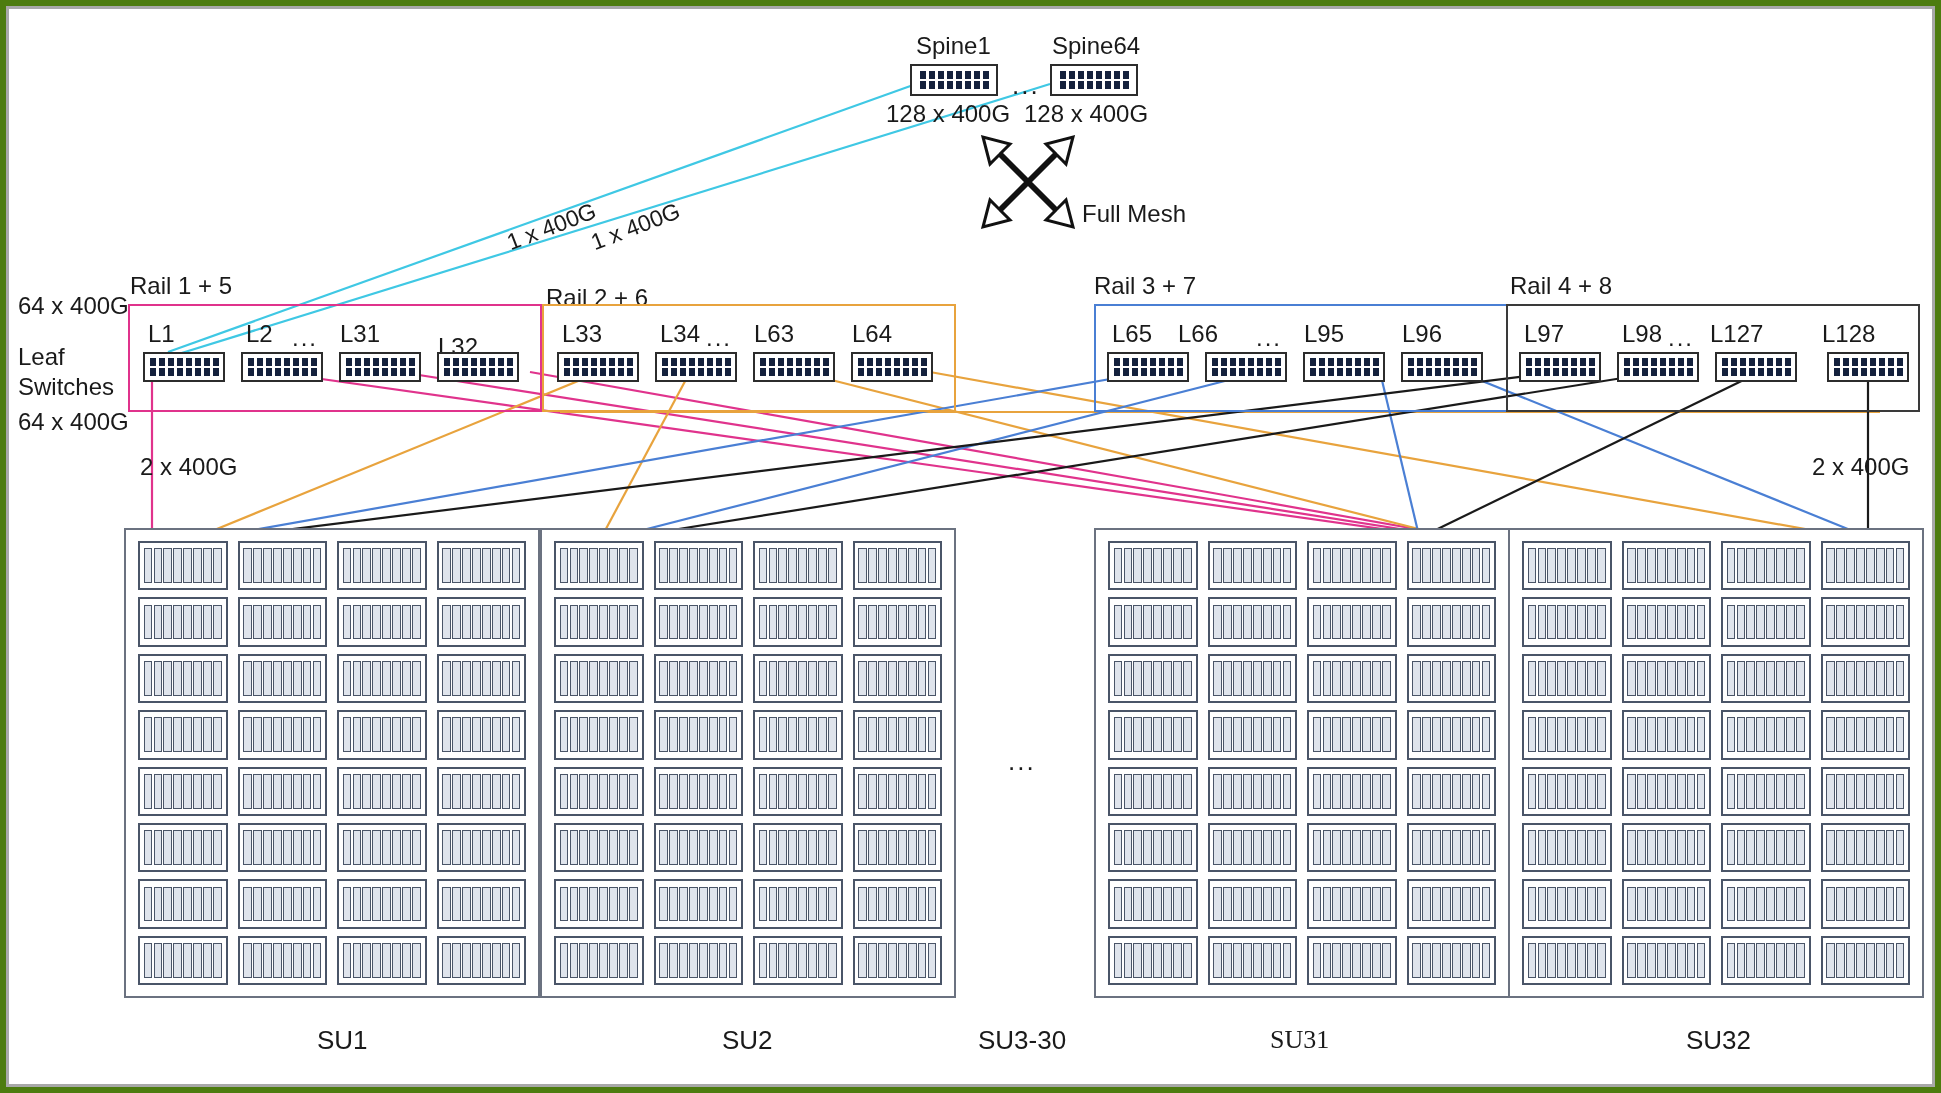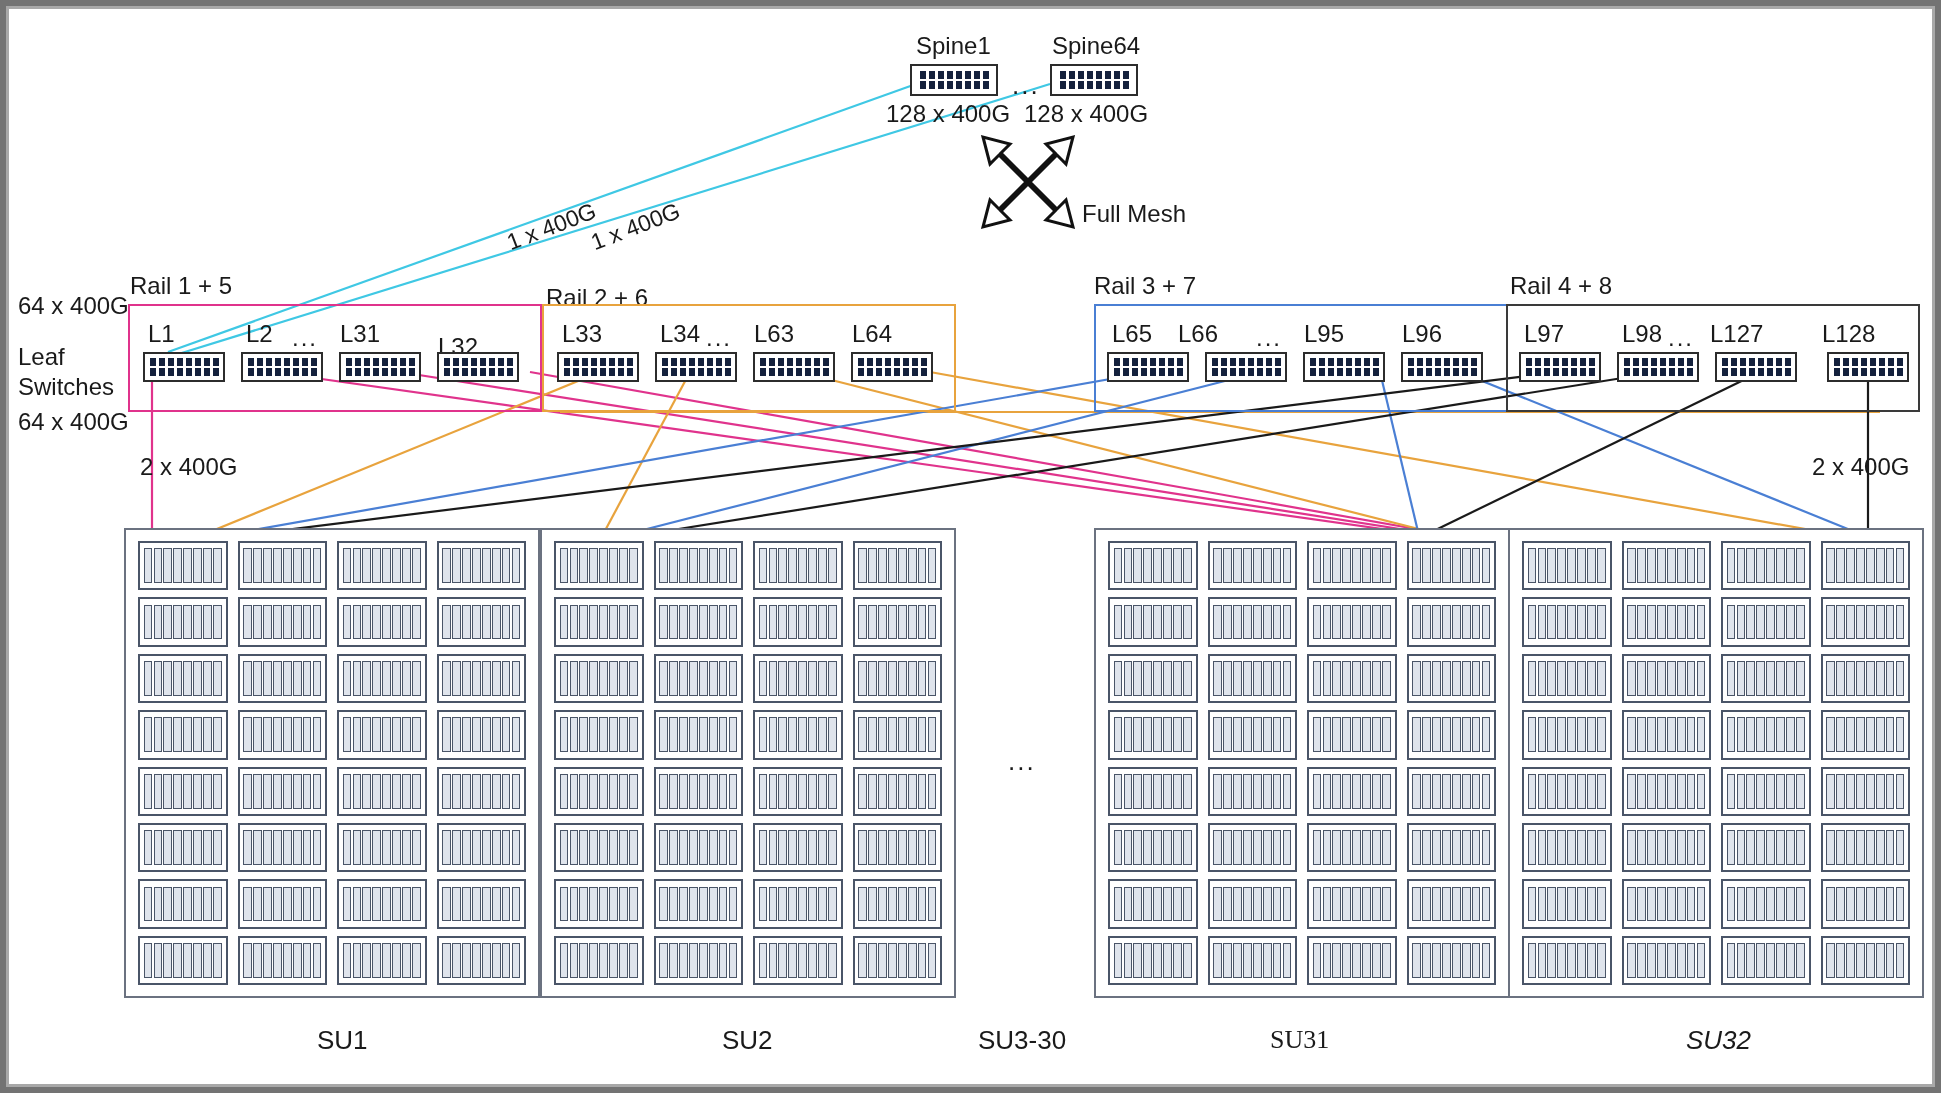--- a/index.html
+++ b/index.html
@@ -5,21 +5,21 @@
   * { box-sizing: border-box; }
   html, body {
     margin: 0; padding: 0;
     background: #ffffff;
     font-family: "Liberation Sans", sans-serif;
   }
   #canvas {
     position: relative;
     width: 1941px;
     height: 1093px;
-    background: #737373;
+    background: #4d7c0f;
     overflow: hidden;
   }
   #frame {
     position: absolute;
     left: 6px; top: 6px;
     width: 1929px; height: 1081px;
     border: 3px solid #a8a8a8;
     background: #ffffff;
   }
   #svg-layer {
@@ -1914,14 +1914,14 @@
         <i class="slat"></i>
         <i class="slat"></i>
         <i class="slat"></i>
         <i class="slat"></i>
         <i class="slat"></i>
         <i class="slat"></i>
         <i class="slat"></i>
         <i class="slat"></i>
       </div>
     </div>
-  <div class="lbl t26" style="left:1686px; top:1027px;font-style:italic;">SU32</div>
+  <div class="lbl t26" style="left:1686px; top:1027px;">SU32</div>
 </div>
 
 </body></html>

